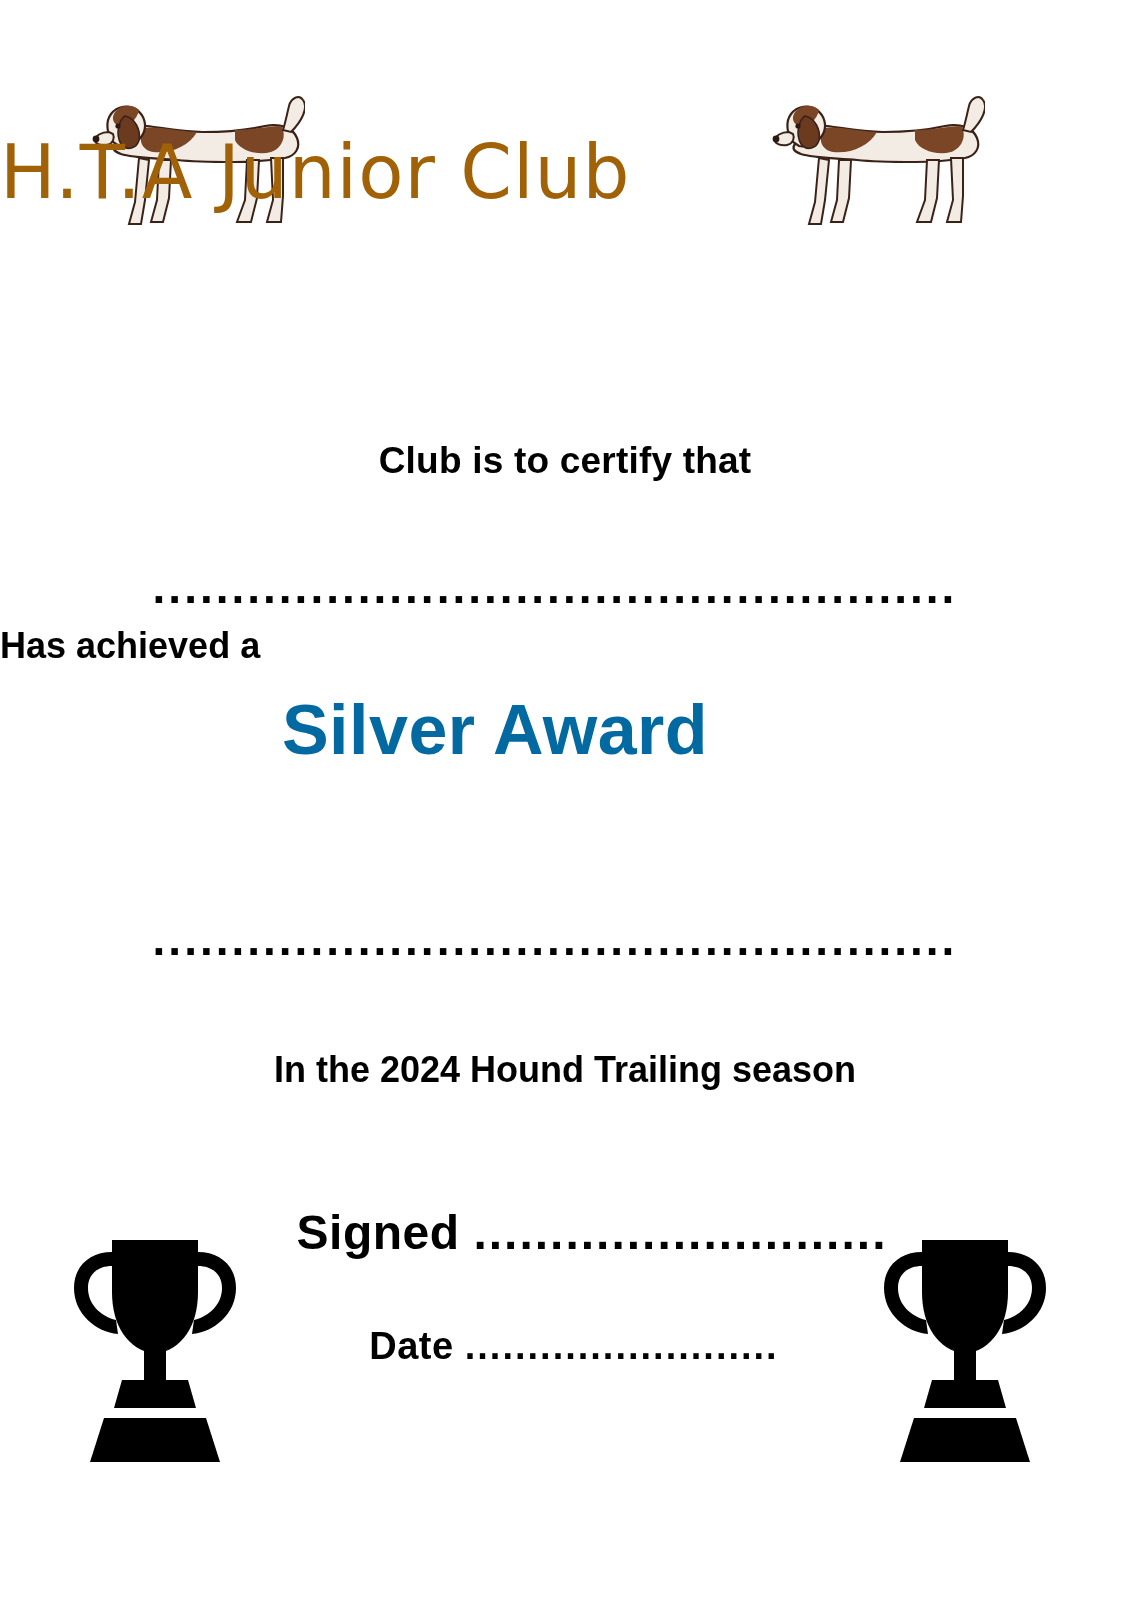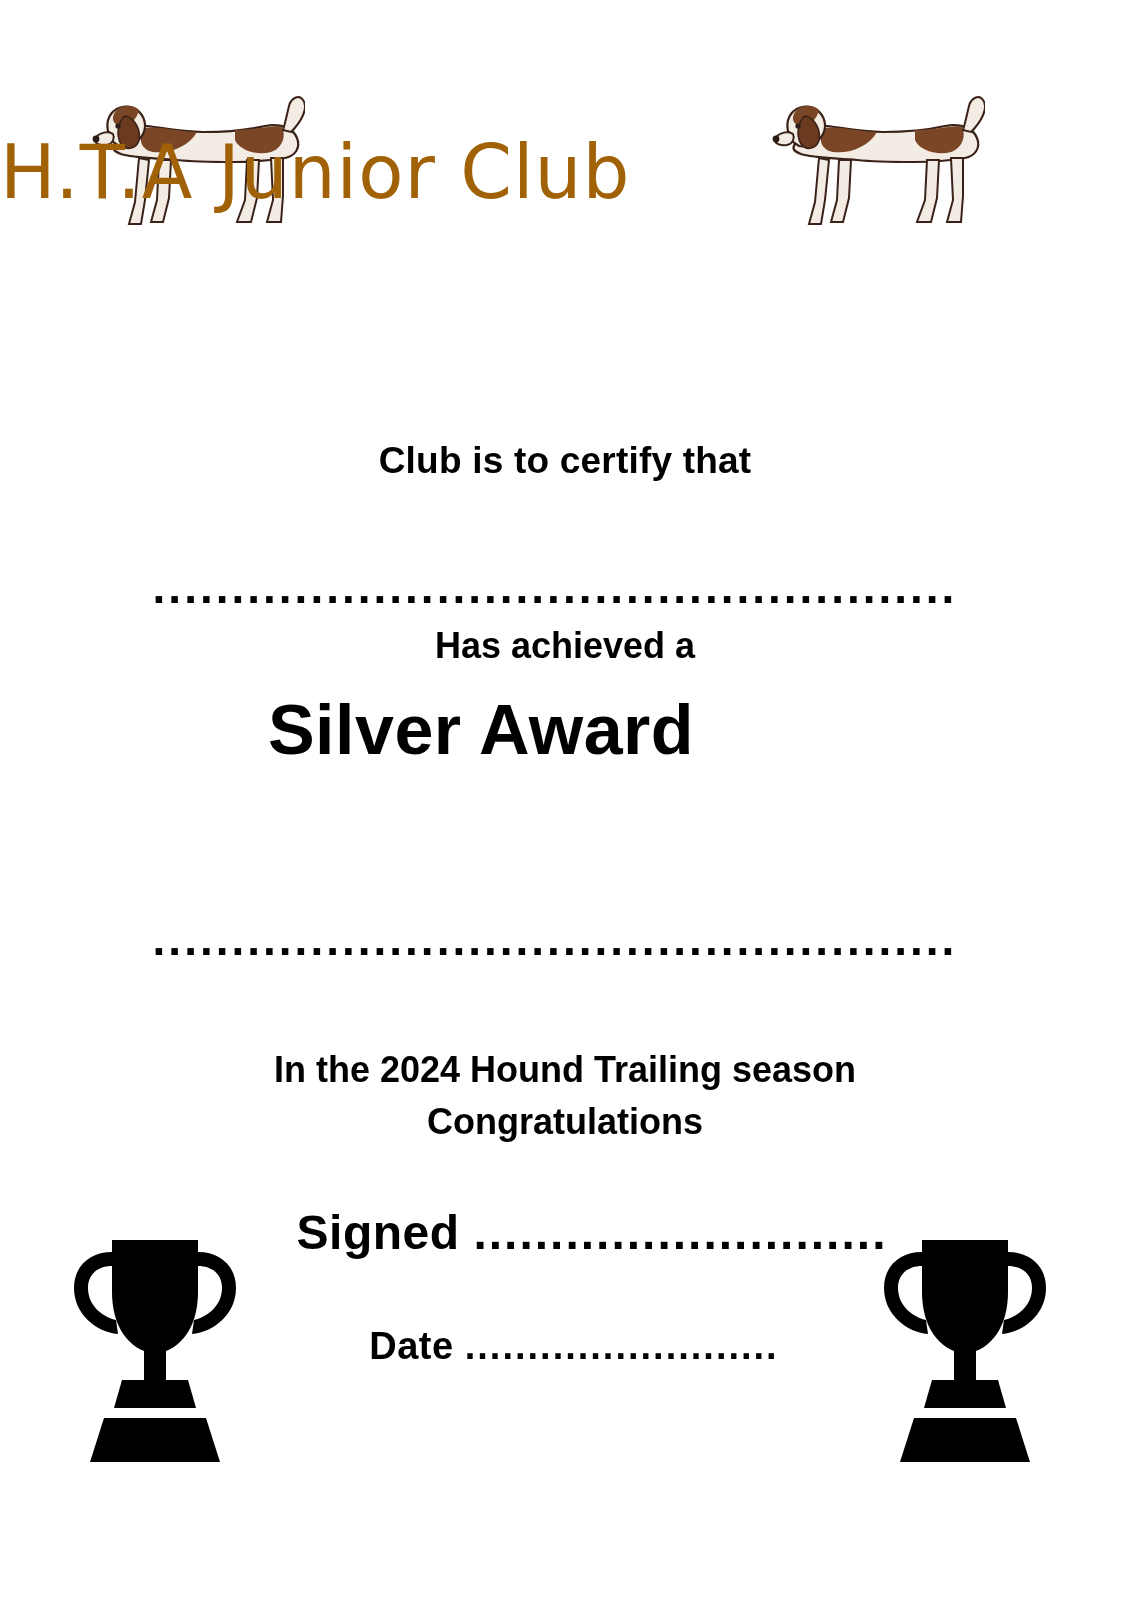--- a/index.html
+++ b/index.html
@@ -79,34 +79,33 @@
     overflow: hidden;
   }
   .dotline-name { top: 560px; }
   .dotline-hound { top: 912px; }
 
   .achieved-line {
     position: absolute;
     top: 625px;
     left: 0;
     width: 1130px;
-    text-align: center;
     font-size: 36px;
     font-weight: bold;
   }
 
   .award-line {
     position: absolute;
     top: 690px;
-    left: 4px;
+    left: 18px;
     width: 954px;
     text-align: center;
     font-size: 70px;
     font-weight: bold;
-    color: #000000;
+    color: #0369a1;
     letter-spacing: .5px;
   }
 
   .with-line {
     position: absolute;
     top: 793px;
     left: 0;
     width: 1130px;
     text-align: center;
     font-size: 33px;
@@ -226,21 +225,20 @@
 
   <div class="achieved-line">Has achieved a</div>
 
   <div class="award-line">Silver Award</div>
 
 
   <div class="dotline dotline-hound">...................................................</div>
 
   <div class="season-block">
     <div>In the 2024 Hound Trailing season</div>
-    <div>Congratulations</div>
   </div>
 
   <span class="trophy trophy-left">
     <svg viewBox="0 0 190 250" width="190" height="250" aria-hidden="true">
       <g fill="#000000">
         <path d="M52 18 H138 V70 C138 104 122 128 95 132 C68 128 52 104 52 70 Z"></path>
         <path d="M52 30 C30 30 14 44 14 66 C14 92 36 110 58 112 L56 98 C40 94 28 82 28 66 C28 52 38 44 52 44 Z"></path>
         <path d="M138 30 C160 30 176 44 176 66 C176 92 154 110 132 112 L134 98 C150 94 162 82 162 66 C162 52 152 44 138 44 Z"></path>
         <rect x="84" y="128" width="22" height="30"></rect>
         <path d="M62 158 H128 L136 186 H54 Z"></path>

